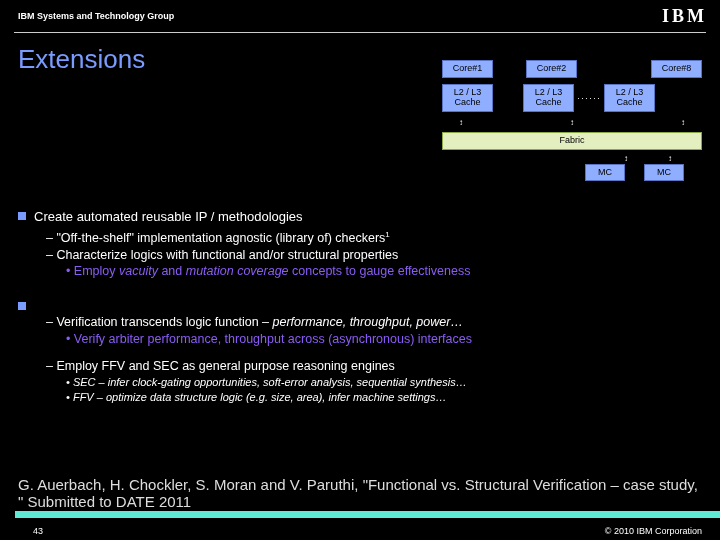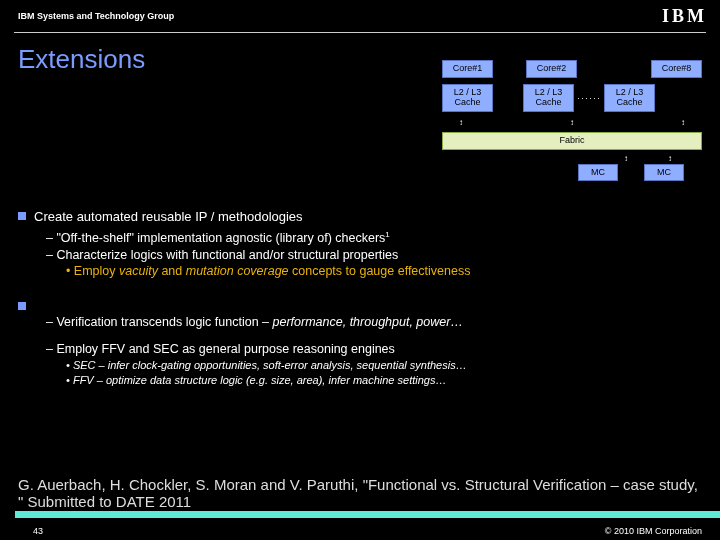--- a/index.html
+++ b/index.html
@@ -14,28 +14,28 @@
 .node{background:#8faeff;border:1px solid #5a74c4;padding:3px 2px;line-height:1.1}
 .core{width:45px;margin-right:33px}
 .core:nth-child(2){margin-right:49px}
 .core:last-child{margin-right:0}
 .spacer{flex:1}
 .cache{width:45px}
 .gap{width:30px;display:flex;align-items:center;justify-content:center}
 .dots{letter-spacing:1px;color:#fff}
 .conn{display:flex;justify-content:space-between;padding:0 17px 0 17px;height:10px;color:#fff;font-size:8px}
 .fabric{background:#e4efc0;border:1px solid #8aa845;padding:3px 6px;margin:4px 0}
-.mcrow{display:flex;justify-content:flex-end;gap:26px;padding-right:18px}
+.mcrow{display:flex;justify-content:flex-end;gap:19px;padding-right:18px}
 .mc{width:34px}
 .content{position:absolute;top:200px;left:18px;right:18px;font-size:13px;line-height:1.35}
 .bp{display:flex;margin:8px 0 4px 0}
 .sq{width:8px;height:8px;background:#7a9cff;margin:4px 8px 0 0;flex:none}
 .bp-text{color:#fff}
 .sub{margin-left:28px;color:#fff;font-size:12.5px}
-.sub2{margin-left:48px;color:#eab308;font-size:12.5px}
+.sub2{margin-left:48px;color:#8b5cf6;font-size:12.5px}
 .sub3{margin-left:48px;color:#fff;font-size:11px;font-style:italic}
 .em{font-style:italic}
 .ref{position:absolute;bottom:30px;left:18px;right:18px;font-size:15px;color:#ddd}
 .ftr{position:absolute;bottom:0;left:15px;right:0;height:22px;border-top:7px solid #5eead4}
 .pg{position:absolute;bottom:4px;left:18px;font-size:9px}
 .cpr{position:absolute;bottom:4px;right:18px;font-size:9px}
 sup{font-size:8px}
 </style>
 </head>
 <body>
@@ -94,20 +94,21 @@
     <div class="sub2">
       <span>• Employ </span><span class="em">vacuity</span><span> and </span><span class="em">mutation coverage</span><span> concepts to gauge effectiveness</span>
     </div>
 
     <div class="bp" style="margin-top:18px">
       <div class="sq"></div>
     </div>
     <div class="sub">
       <span>– Verification transcends logic function – </span><span class="em">performance, throughput, power…</span>
     </div>
+    <div class="sub2">• Verify arbiter performance, throughput across (asynchronous) interfaces</div>
     <div class="sub" style="margin-top:10px">– Employ FFV and SEC as general purpose reasoning engines</div>
     <div class="sub3">• SEC – infer clock-gating opportunities, soft-error analysis, sequential synthesis…</div>
     <div class="sub3">• FFV – optimize data structure logic (e.g. size, area), infer machine settings…</div>
   </div>
 
   <div class="ref">G. Auerbach, H. Chockler, S. Moran and V. Paruthi, "Functional vs. Structural Verification – case study, " Submitted to DATE 2011</div>
 
   <div class="ftr">
     <div class="pg">43</div>
     <div class="cpr">© 2010 IBM Corporation</div>

